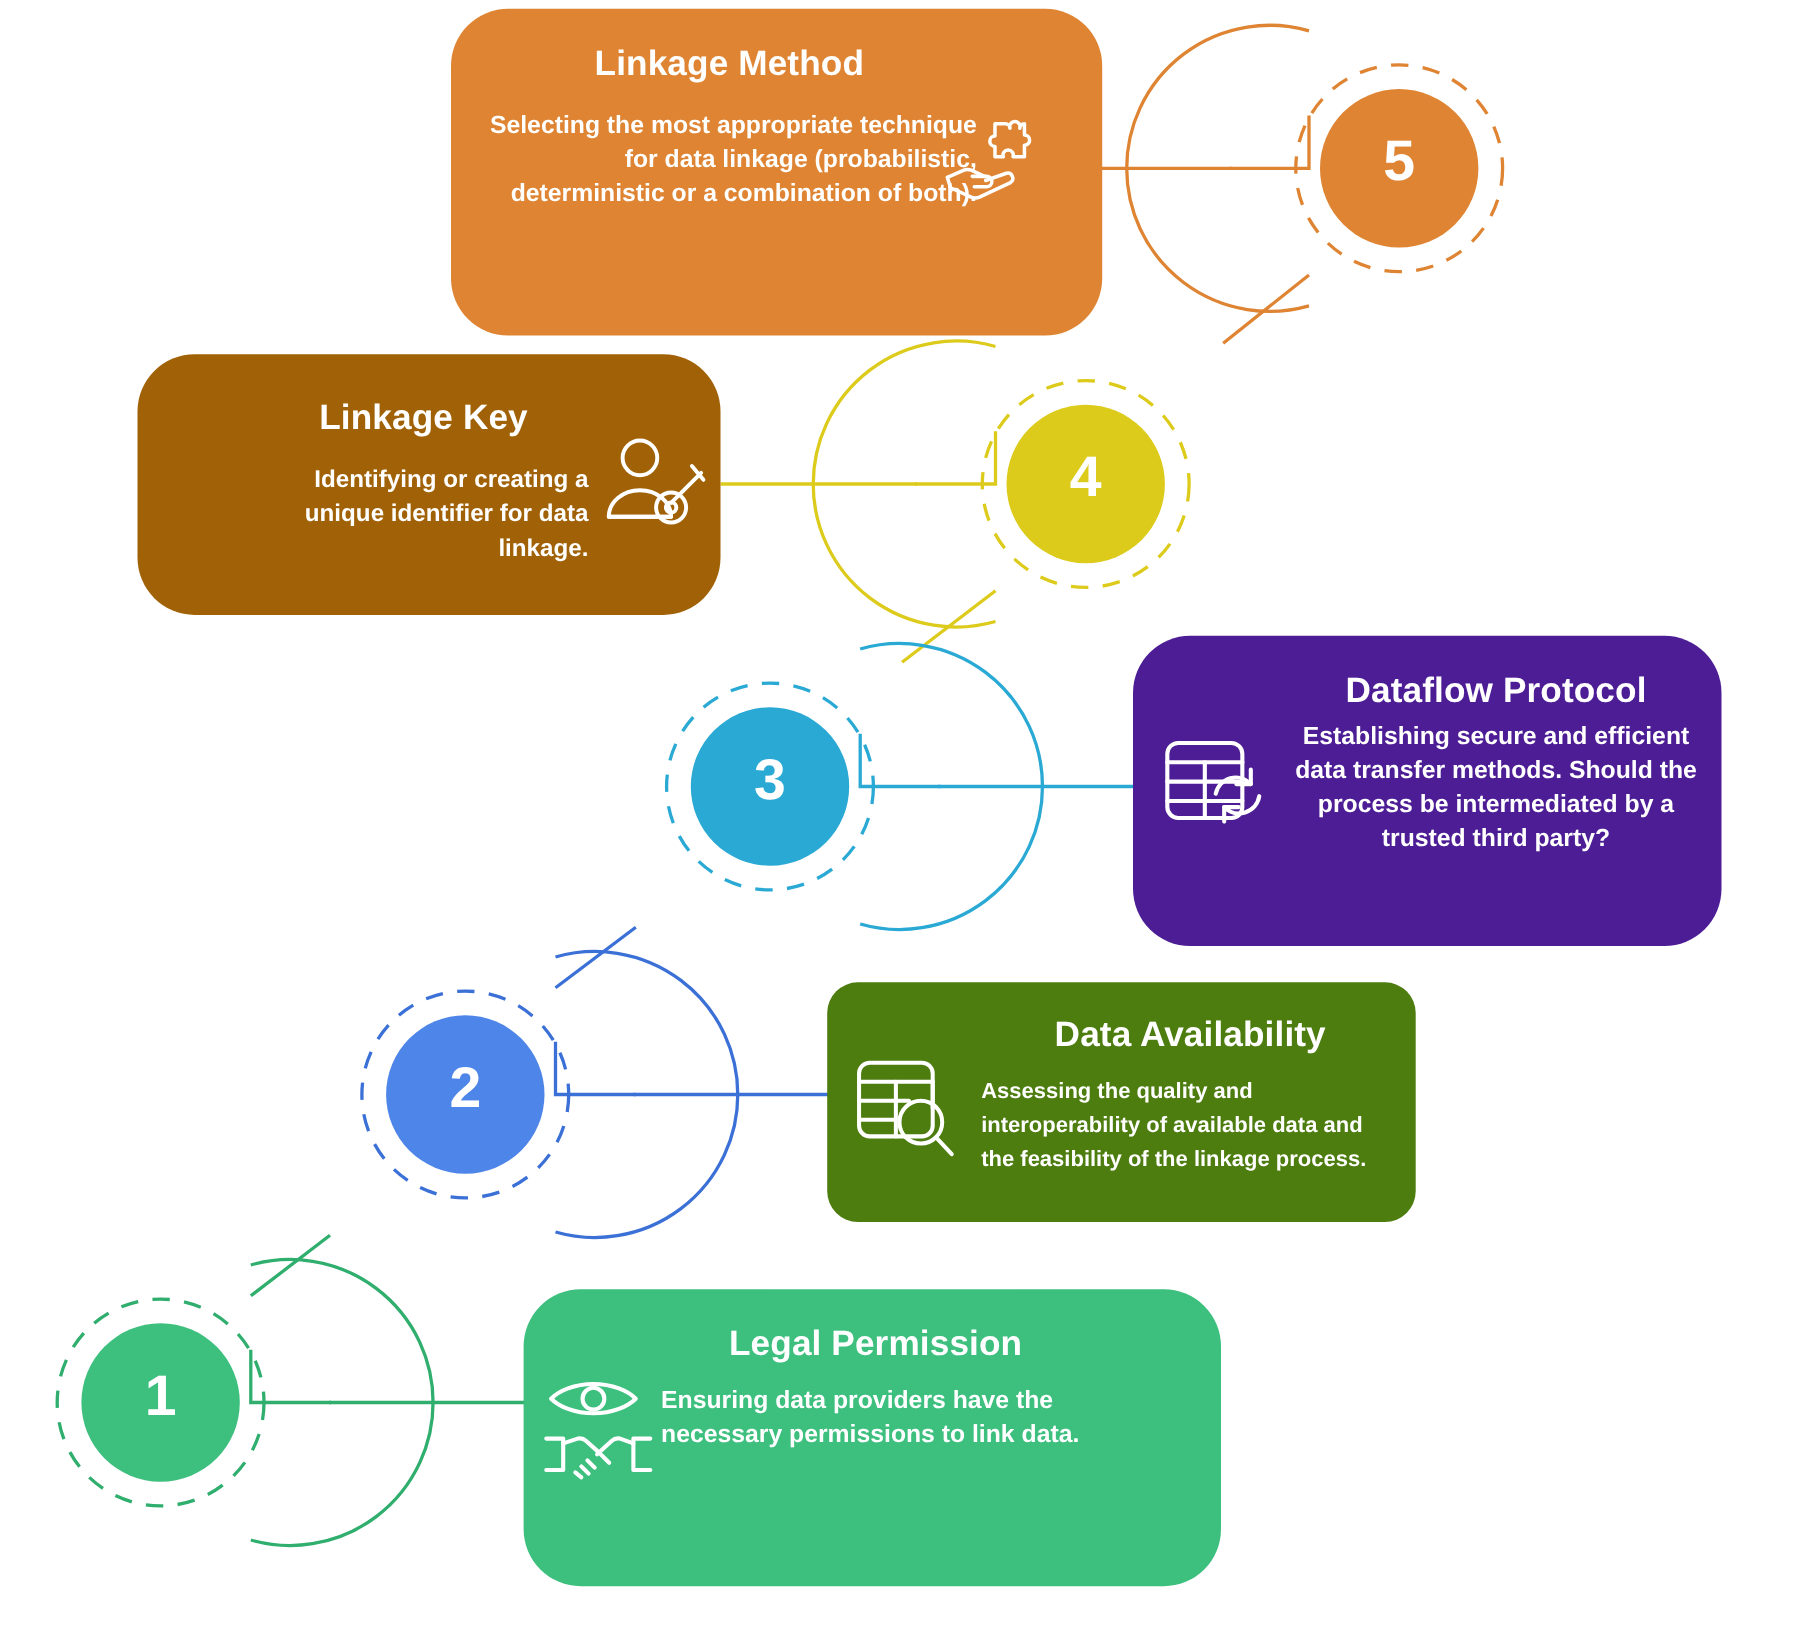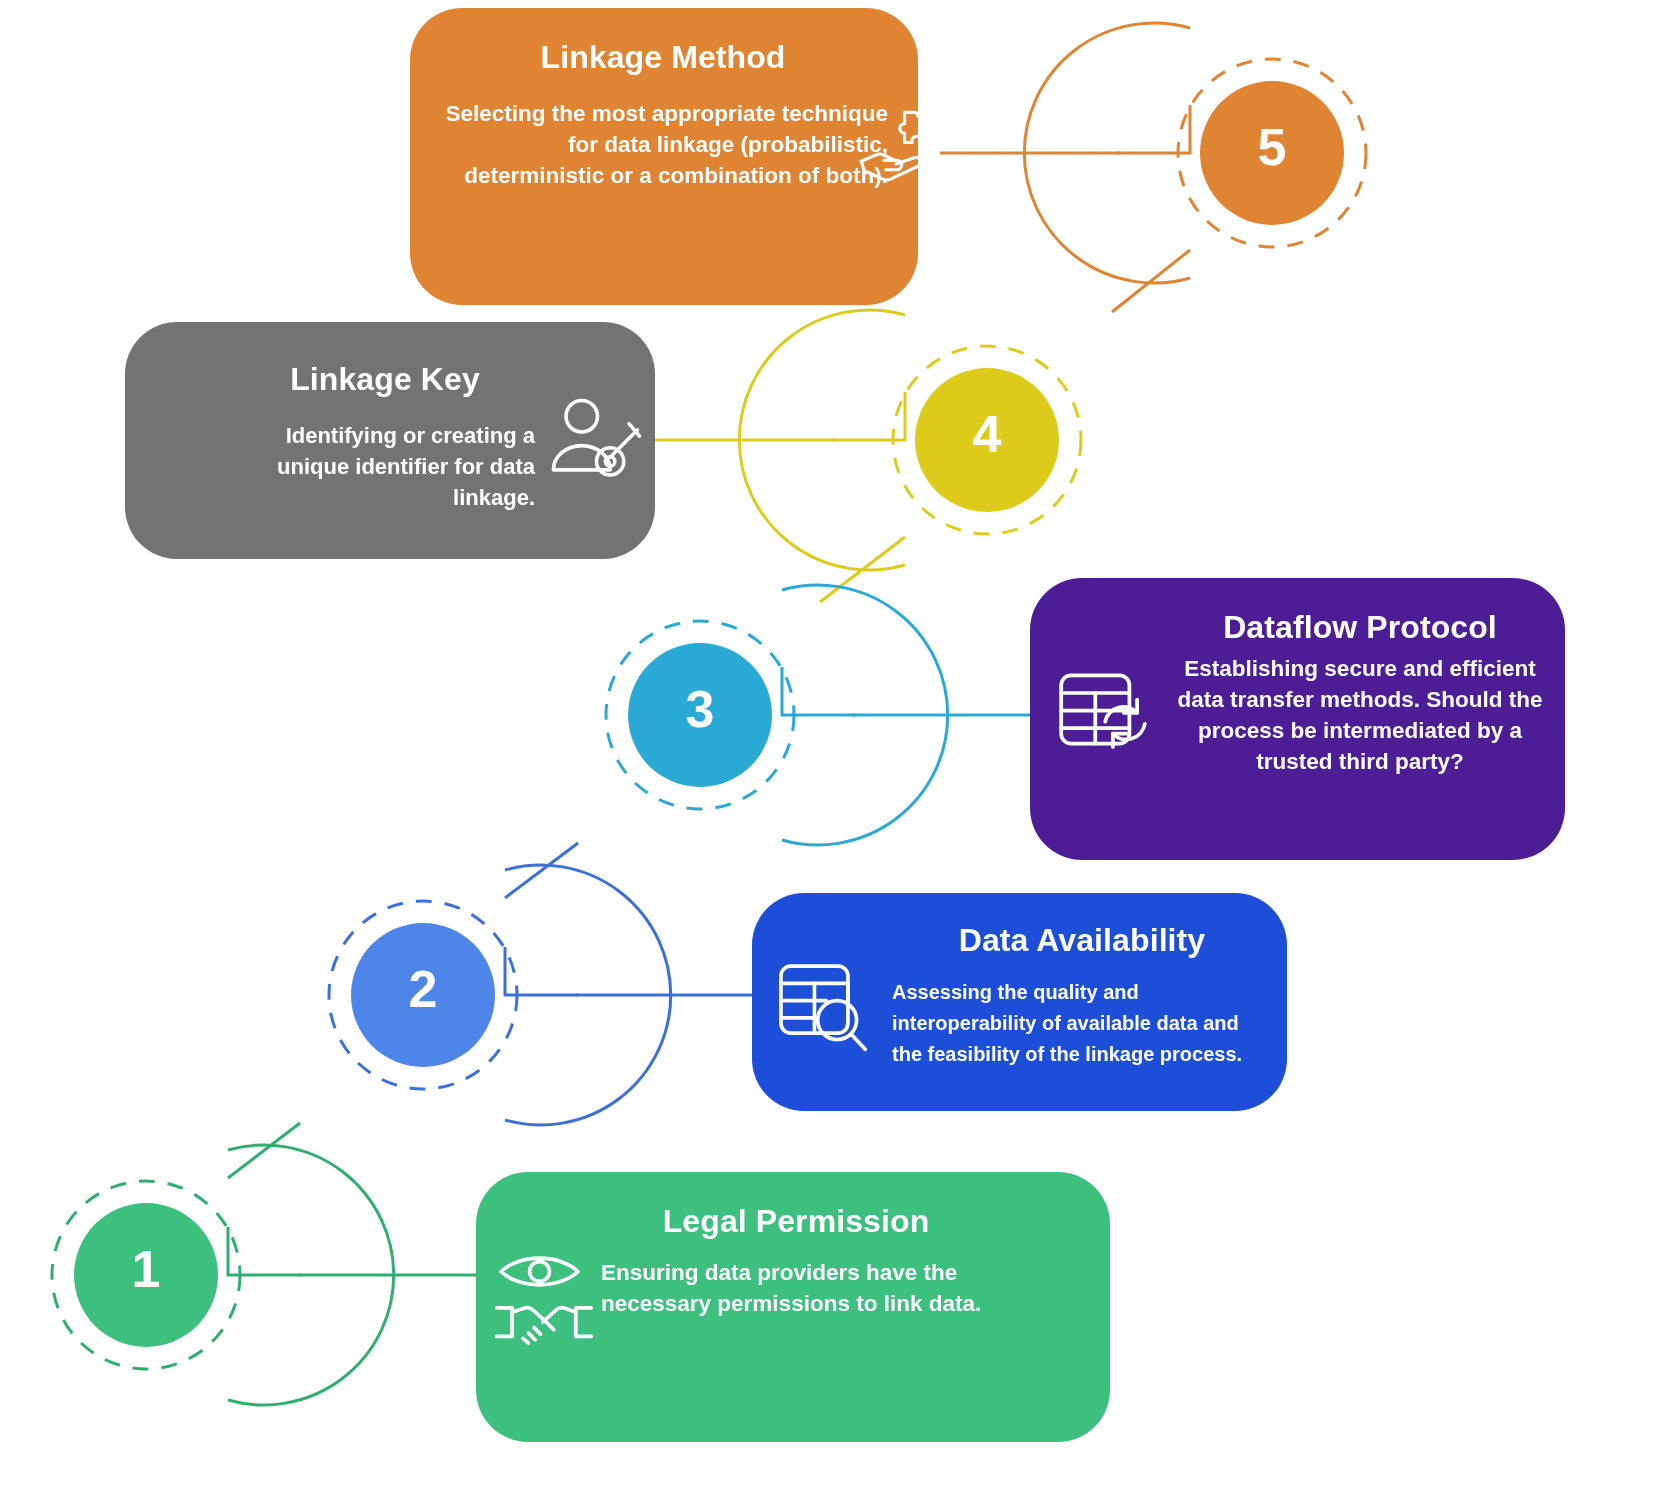--- a/index.html
+++ b/index.html
@@ -73,21 +73,21 @@
       <path d="M 228 1400
                A 130 130 0 1 0 228 1150" fill="none" stroke="#2FAE6E" stroke-width="3"></path>
       <path d="M 301 1275 L 228 1275 L 228 1227" fill="none" stroke="#2FAE6E" stroke-width="3"></path>
       <circle cx="146" cy="1275" r="94" fill="none" stroke="#2FAE6E" stroke-width="3" stroke-dasharray="16 13"></circle>
       <circle cx="146" cy="1275" r="72" fill="#3DBF7E"></circle>
       <line x1="299" y1="1275" x2="478" y2="1275" stroke="#2FAE6E" stroke-width="3"></line>
       <line x1="228" y1="1178" x2="300" y2="1123" stroke="#2FAE6E" stroke-width="3"></line>
     </g>
   </svg>
 
-  <div class="card" style="left:410px;top:8px;width:508px;height:297px;background:#DE8432;">
+  <div class="card" style="left:410px;top:8px;width:592px;height:297px;background:#DE8432;">
     <div class="cardinner" style="left:28px;top:30px;width:450px;text-align:right;">
       <div class="title" style="font-size:32px;line-height:38px;text-align:center;">Linkage Method</div>
       <div class="body" style="font-size:22.5px;line-height:31px;margin-top:22px;text-align:right;">Selecting the most appropriate technique for data linkage (probabilistic, deterministic or a combination of both).</div>
     </div>
     <div class="icon-wrap" style="left:440px;top:95px;width:94px;height:94px;">
       <svg viewBox="0 0 100 100" width="94" height="94">
         <g fill="none" stroke="#fff" stroke-width="3.4" stroke-linecap="round" stroke-linejoin="round">
           <path d="M58 10 l10 0 a4.5 4.5 0 0 1 4.5 4.5 a5 5 0 1 1 9.5 0
                    a4.5 4.5 0 0 1 4.5 -4.5 l0 11
                    a5 5 0 1 1 0 10 l0 11 l-11 0
@@ -95,21 +95,21 @@
                    a5 5 0 1 1 0 -10 z"></path>
           <path d="M12 62 l16 -7 a9 9 0 0 1 7 0 l13 6"></path>
           <path d="M12 62 l3 10 l20 9 a10 10 0 0 0 8 0 l30 -14
                    a5 5 0 0 0 -4 -9 l-20 7"></path>
           <path d="M36 61 l14 0 a5 5 0 0 1 0 10 l-12 0"></path>
         </g>
       </svg>
     </div>
   </div>
 
-  <div class="card" style="left:125px;top:322px;width:530px;height:237px;background:#737373;">
+  <div class="card" style="left:125px;top:322px;width:530px;height:237px;background:#a16207;">
     <div class="cardinner" style="left:110px;top:38px;width:300px;">
       <div class="title" style="font-size:32px;line-height:38px;text-align:center;">Linkage Key</div>
       <div class="body" style="font-size:22px;line-height:31px;margin-top:22px;text-align:right;">Identifying or creating a unique identifier for data linkage.</div>
     </div>
     <div class="icon-wrap" style="left:420px;top:68px;width:105px;height:105px;">
       <svg viewBox="0 0 100 100" width="105" height="105">
         <g fill="none" stroke="#fff" stroke-width="3.4" stroke-linecap="round" stroke-linejoin="round">
           <circle cx="35" cy="25" r="15"></circle>
           <path d="M8 76 a27 23 0 0 1 54 0 z" fill="none"></path>
           <path d="M8 76 l54 0"></path>
@@ -137,21 +137,21 @@
           <path d="M43 30 l0 46"></path>
           <path d="M52 56 a17 17 0 0 1 29 -8"></path>
           <path d="M88 58 a17 17 0 0 1 -29 9"></path>
           <path d="M81 36 l0 12 l-12 0"></path>
           <path d="M59 79 l0 -12 l12 0"></path>
         </g>
       </svg>
     </div>
   </div>
 
-  <div class="card" style="left:752px;top:893px;width:535px;height:218px;background:#1d4ed8;">
+  <div class="card" style="left:752px;top:893px;width:535px;height:218px;background:#4d7c0f;border-radius:28px;">
     <div class="cardinner" style="left:140px;top:28px;width:380px;">
       <div class="title" style="font-size:32px;line-height:38px;text-align:center;">Data Availability</div>
       <div class="body" style="font-size:20px;line-height:31px;margin-top:18px;text-align:left;">Assessing the quality and interoperability of available data and the feasibility of the linkage process.</div>
     </div>
     <div class="icon-wrap" style="left:16px;top:58px;width:108px;height:108px;">
       <svg viewBox="0 0 100 100" width="108" height="108">
         <g fill="none" stroke="#fff" stroke-width="3.4" stroke-linecap="round" stroke-linejoin="round">
           <rect x="12" y="14" width="62" height="62" rx="9"></rect>
           <path d="M12 30 l62 0"></path>
           <path d="M12 46 l42 0"></path>

